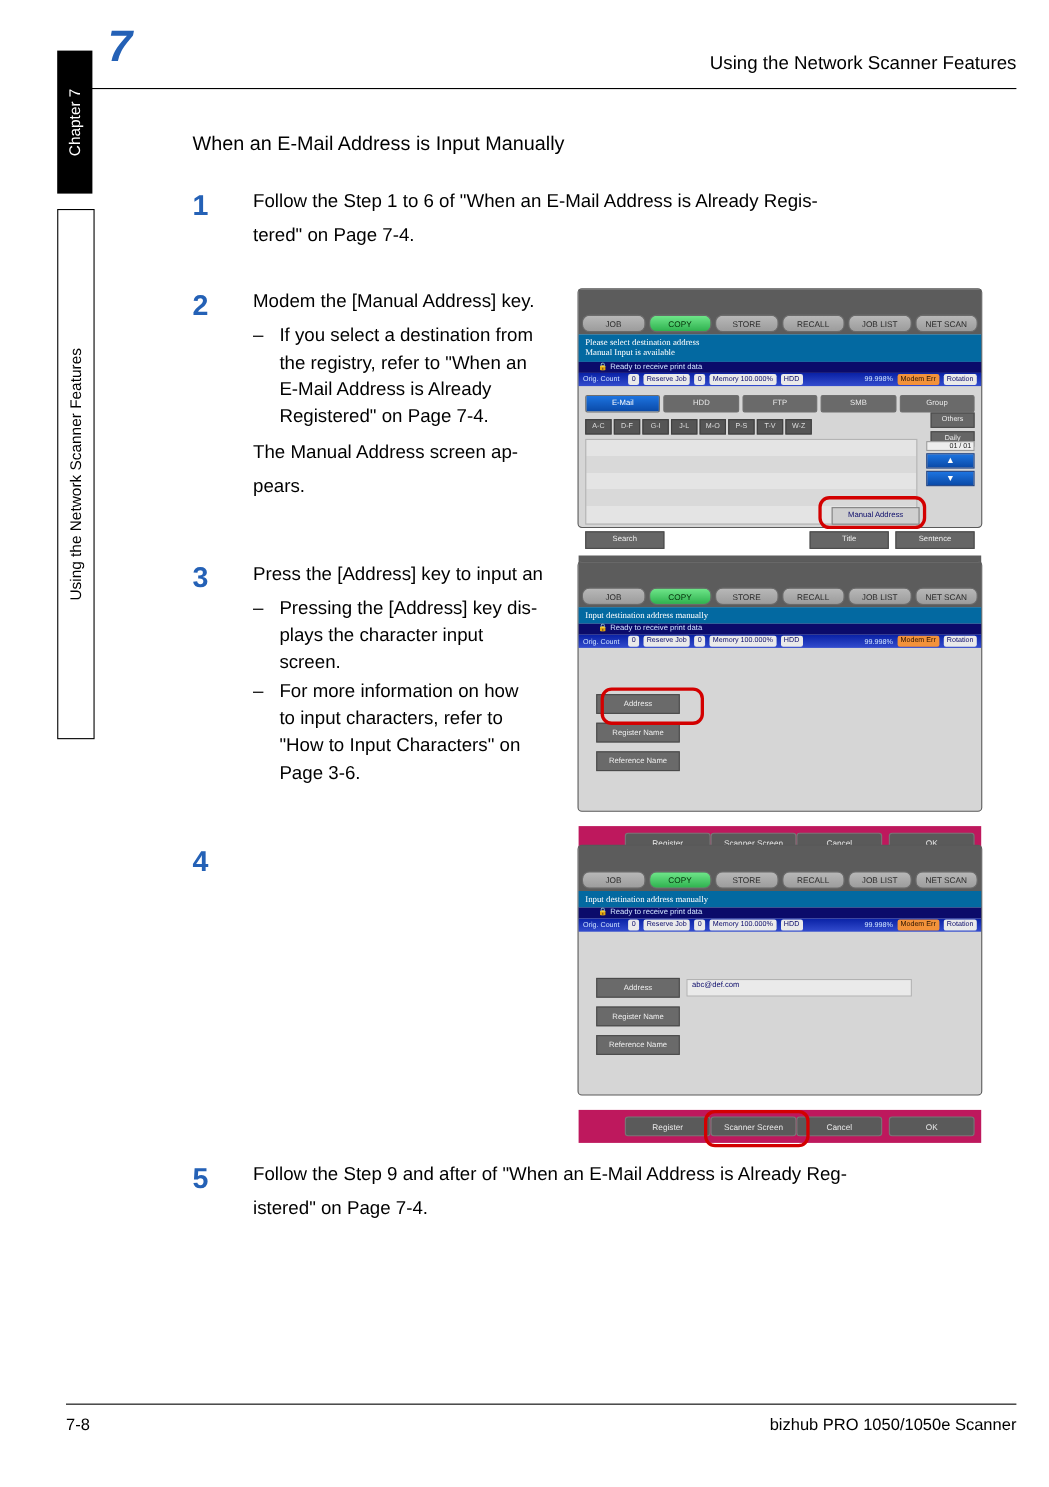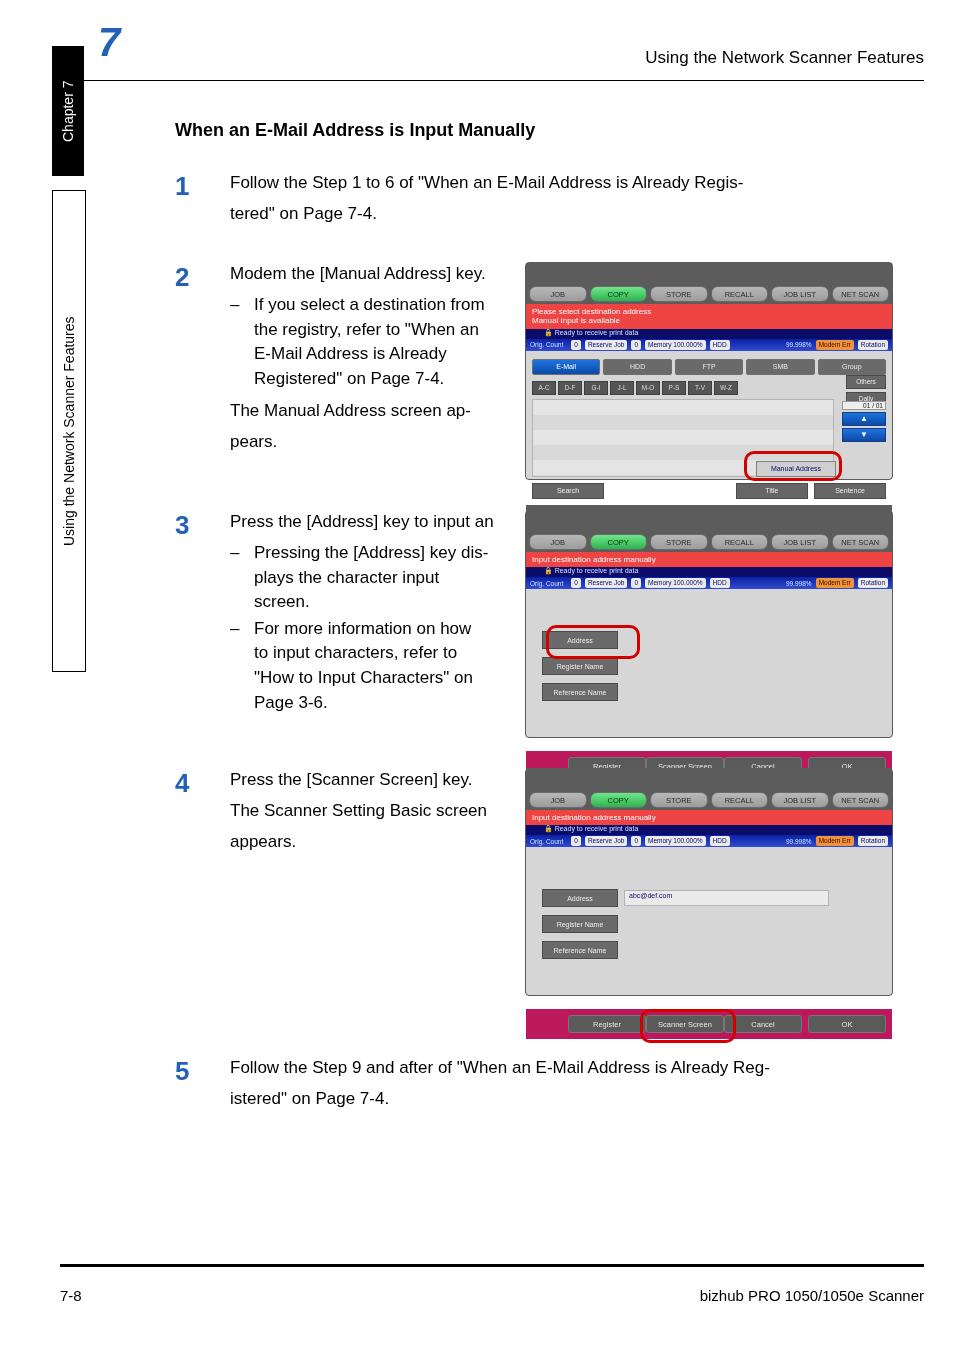--- a/index.html
+++ b/index.html
@@ -76,21 +76,21 @@
 
   
   .content {
     position: absolute;
     left: 175px;
     right: 30px;
     top: 120px;
     bottom: 90px;
   }
   .section-title {
-    font-weight: bold;
+    font-weight: normal;
     font-size: 18px;
     margin-bottom: 30px;
   }
   .step {
     position: relative;
     min-height: 40px;
   }
   .step-num {
     position: absolute;
     left: 0;
@@ -139,22 +139,22 @@
   }
 
   .step1, .step5 { margin-bottom: 36px; }
 
   
   .footer {
     position: absolute;
     left: 60px;
     right: 30px;
     bottom: 48px;
-    border-top: 3px solid #000000;
-    padding-top: 20px;
+    border-top: 1px solid #000000;
+    padding-top: 10px;
     font-size: 15px;
     display: flex;
     justify-content: space-between;
   }
 
   
   .scanner-panel {
     width: 368px;
     background: #d6d6d6;
     border: 1px solid #5a5a5a;
@@ -181,25 +181,26 @@
     justify-content: center;
     font-size: 7.5px;
     color: #2a2a2a;
     margin-top: 20px;
   }
   .scanner-panel .tab.active {
     background: linear-gradient(#6fe68a,#2fb24f);
     color: #043009;
   }
   .scanner-panel .title-bar {
-    background: #ef4444;
+    background: #0369a1;
     color: #fff;
     padding: 3px 6px;
     font-size: 8px;
     line-height: 1.15;
+    font-family: Liberation Serif, serif;
   }
   .scanner-panel .status-row {
     display: flex;
     align-items: center;
     background: linear-gradient(#0921a5,#334cce);
     color: #cfe3ff;
     font-size: 6.5px;
     padding: 1px 4px;
     gap: 4px;
   }
@@ -618,25 +619,20 @@
             </div>
           </div>
         </div>
       </div>
     </div>
 
     <div class="with-figure">
       <div class="text-col">
         <div class="step">
           <div class="step-num">4</div>
-          <div class="step-body">
-            <p>Press the [Scanner Screen] key.</p>
-            <p>The Scanner Setting Basic screen</p>
-            <p>appears.</p>
-          </div>
         </div>
       </div>
       <div class="fig-col">
 
         <div class="scanner-panel p23" style="height:228px;">
           <div class="top-tabs">
             <div class="tab">JOB</div>
             <div class="tab active">COPY</div>
             <div class="tab">STORE</div>
             <div class="tab">RECALL</div>

